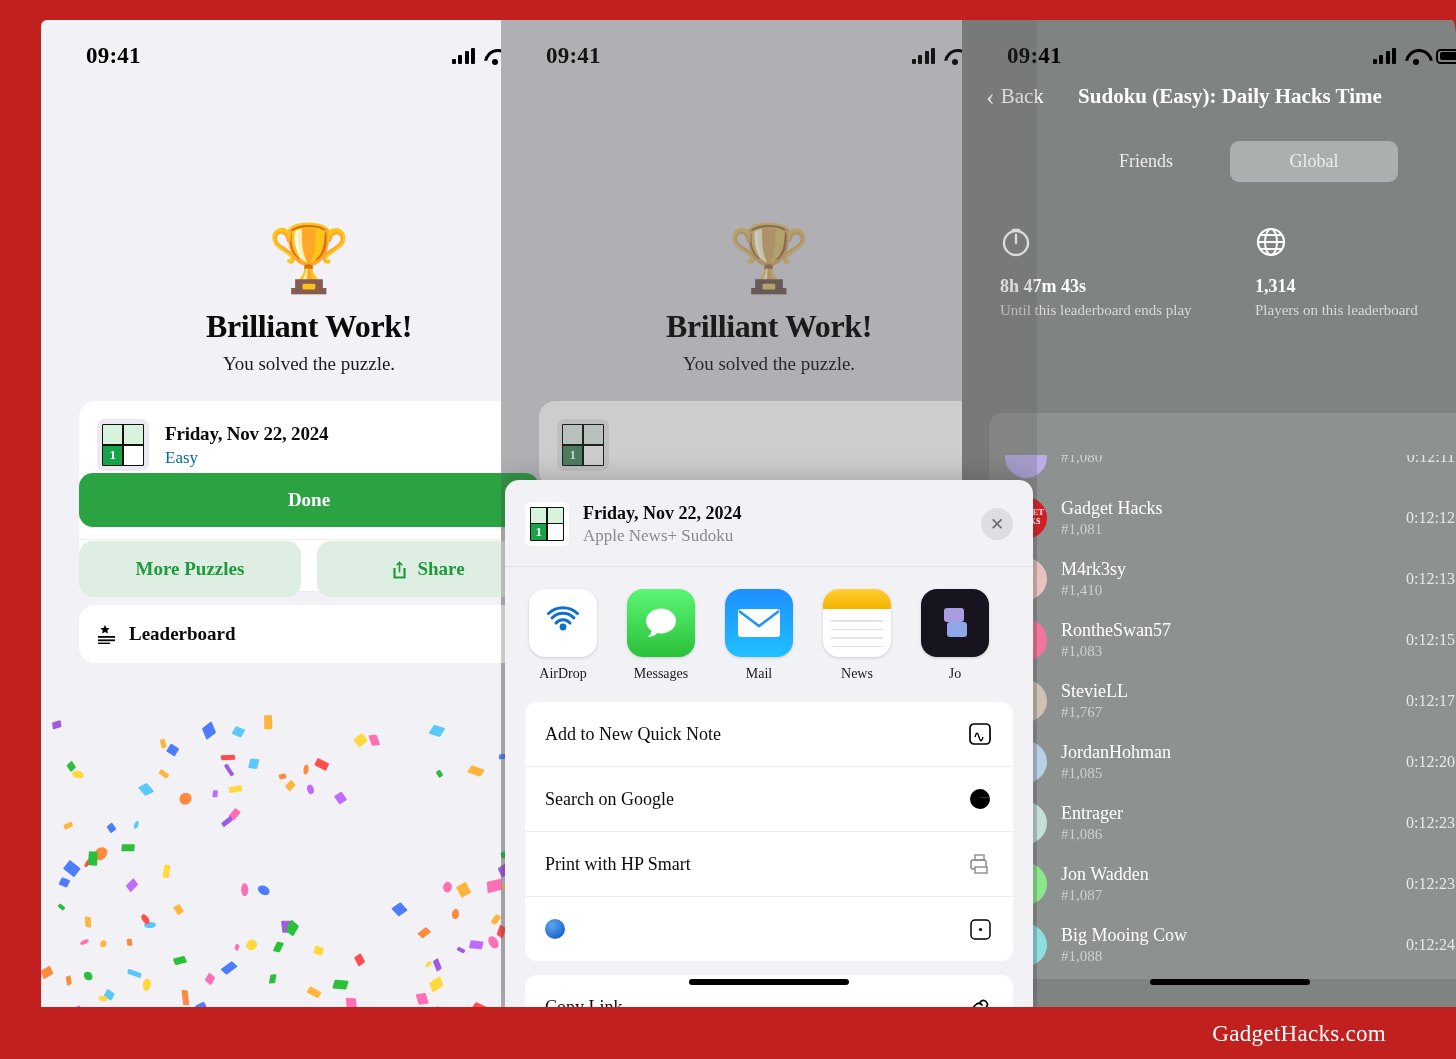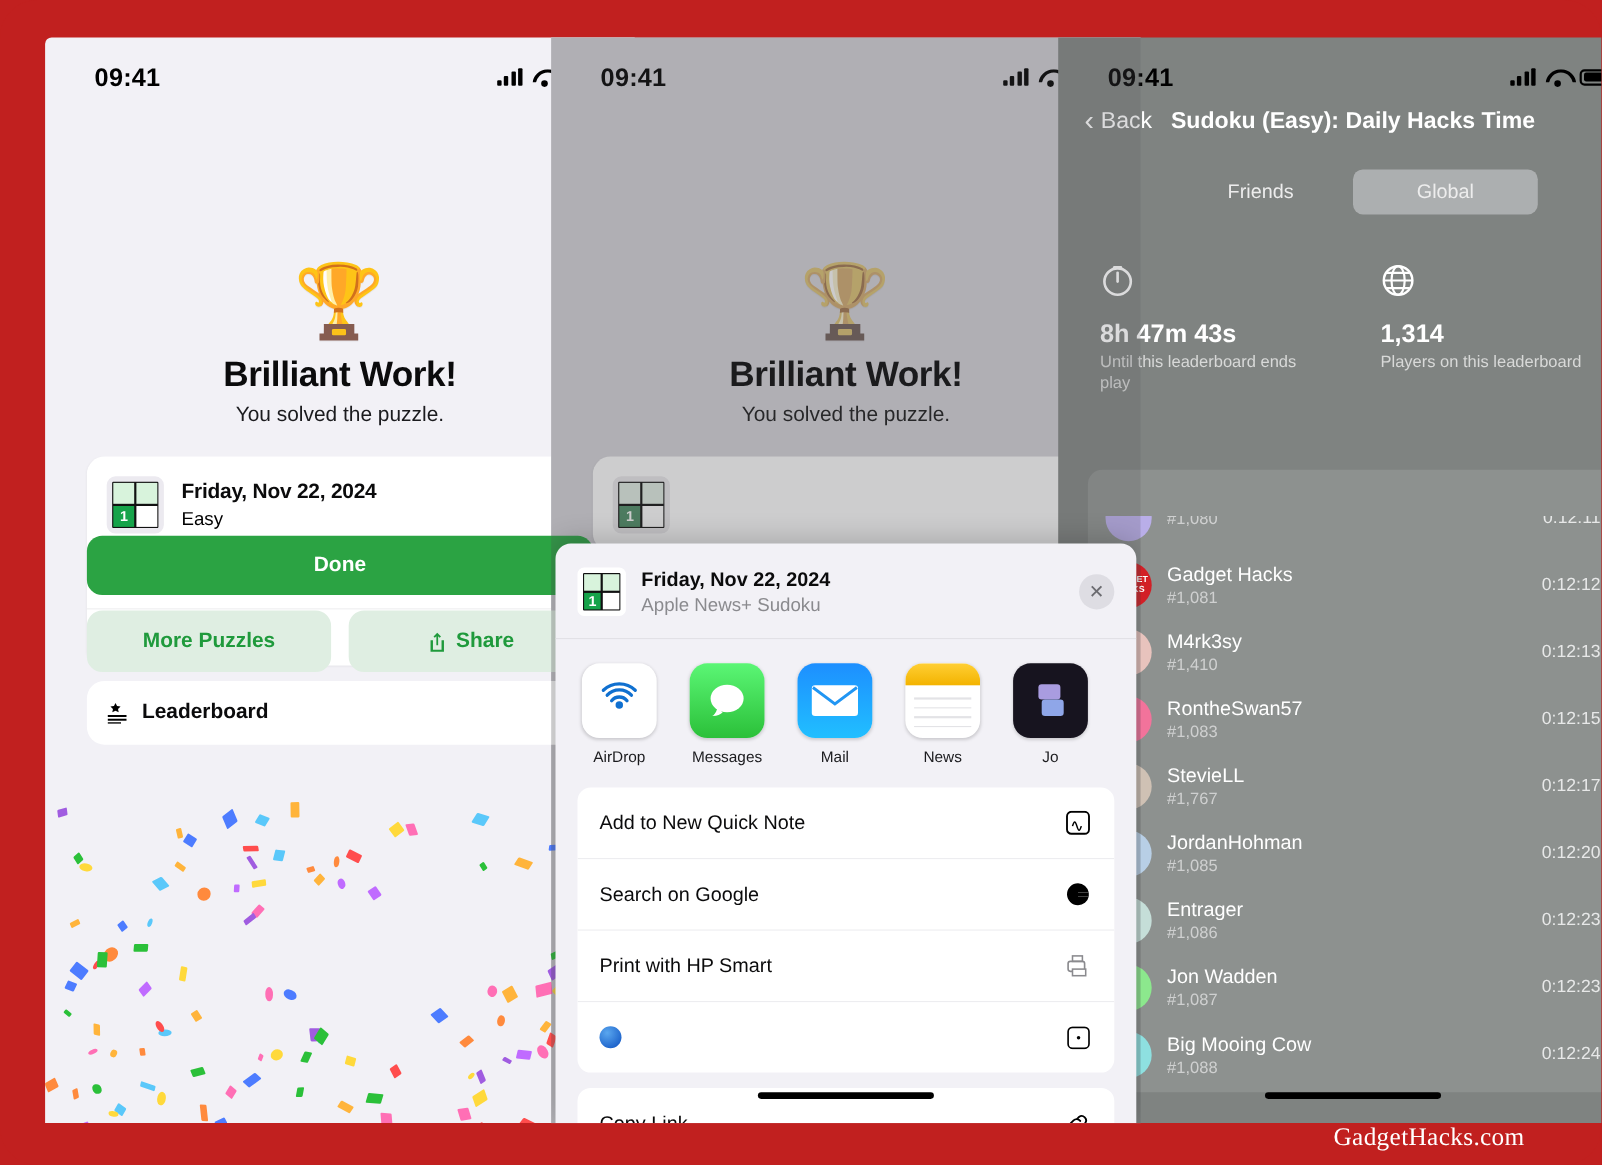--- a/index.html
+++ b/index.html
@@ -17,22 +17,23 @@
     overflow: hidden;
   }
   .watermark {
     position: absolute; right: 70px; bottom: 12px;
     color: #ffffff; font-family: "Liberation Serif", serif;
     font-size: 23px; letter-spacing: .3px;
   }
 
   
   .phone {
-    position: absolute; top: 34px; width: 536px; height: 987px;
+    position: absolute; top: 20px; width: 536px; height: 987px;
     overflow: hidden;
+    font-family: Liberation Serif, serif;
   }
   #phone1 { left: 41px;  background: #f2f1f6; border-top-left-radius: 6px; }
   #phone2 { left: 501px; background: #c8c7cc; }
   #phone3 { left: 962px; background: #7f8381; border-top-right-radius: 6px; }
 
   
   .statusbar {
     position: relative; height: 58px;
     display: flex; align-items: center; justify-content: space-between;
     padding: 14px 32px 0 45px;
@@ -86,21 +87,21 @@
     padding: 5px; flex: none;
   }
   .grid2 { width: 100%; height: 100%; display: grid;
            grid-template-columns: 1fr 1fr; grid-template-rows: 1fr 1fr;
            gap: 1.5px; background: #111; border: 1.5px solid #111; border-radius: 1px; }
   .grid2 div { background: #d8f3dc; position: relative; }
   .grid2 .one { background: #16a34a; color: #fff; font-size: 13px; font-weight: 700;
                 display: flex; align-items: center; justify-content: center; }
   .grid2 .blank { background: #fff; }
   .card-title { font-size: 19px; font-weight: 700; color: #0b0b0c; letter-spacing: -.2px; }
-  .card-sub { font-size: 17px; color: #000000; margin-top: 3px; }
+  .card-sub { font-size: 17px; color: #0369a1; margin-top: 3px; }
   .card-row {
     display: flex; align-items: center; justify-content: space-between;
     padding: 15px 18px; border-top: 1px solid #eeeef0;
   }
   .row-label { font-size: 18px; color: #8a8a8e; }
   .row-value { font-size: 18px; font-weight: 700; color: #0b0b0c; }
 
   .lb-card {
     background: #fff; border-radius: 16px; margin-top: 14px;
     display: flex; align-items: center; justify-content: space-between;
@@ -185,21 +186,21 @@
   .lb-close { margin-left: auto; color: #fff; font-size: 24px; line-height: 1; z-index: 2; }
 
   .seg { display: flex; margin: 32px auto 0; width: 336px; }
   .seg div { flex: 1; text-align: center; padding: 10px 0; font-size: 18px;
              color: #ededed; border-radius: 9px; }
   .seg .on { background: rgba(235,235,240,.42); font-weight: 400; }
 
   .stats { display: flex; padding: 44px 38px 0; gap: 50px; }
   .stat { width: 205px; }
   .stat-icon { width: 32px; height: 32px; color: #fff; }
-  .stat-val { font-size: 23px; font-weight: 700; color: #fff; margin-top: 14px; }
+  .stat-val { font-size: 18px; font-weight: 700; color: #fff; margin-top: 14px; }
   .stat-cap { font-size: 15px; color: #d8d9d8; margin-top: 4px; line-height: 1.25; }
 
   .board {
     position: absolute; left: 27px; right: 27px; top: 393px; bottom: 28px;
     background: rgba(245,245,247,.12); border-radius: 13px; overflow: hidden;
   }
   .board-bar {
     display: flex; align-items: center; gap: 10px; padding: 10px 16px;
     background: rgba(250,250,252,.16);
   }

